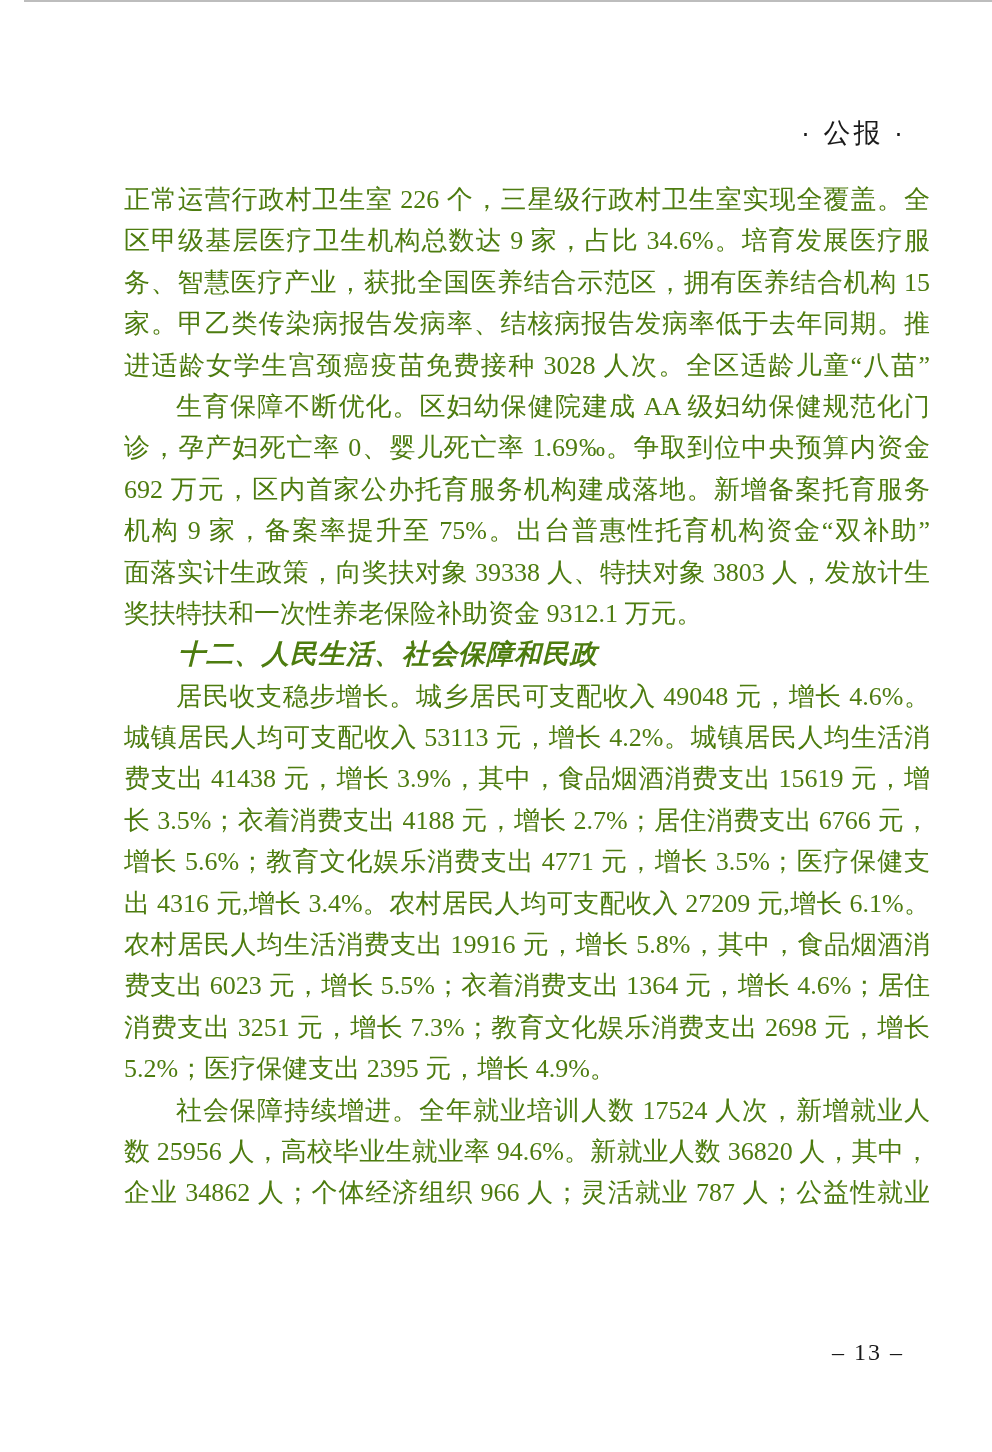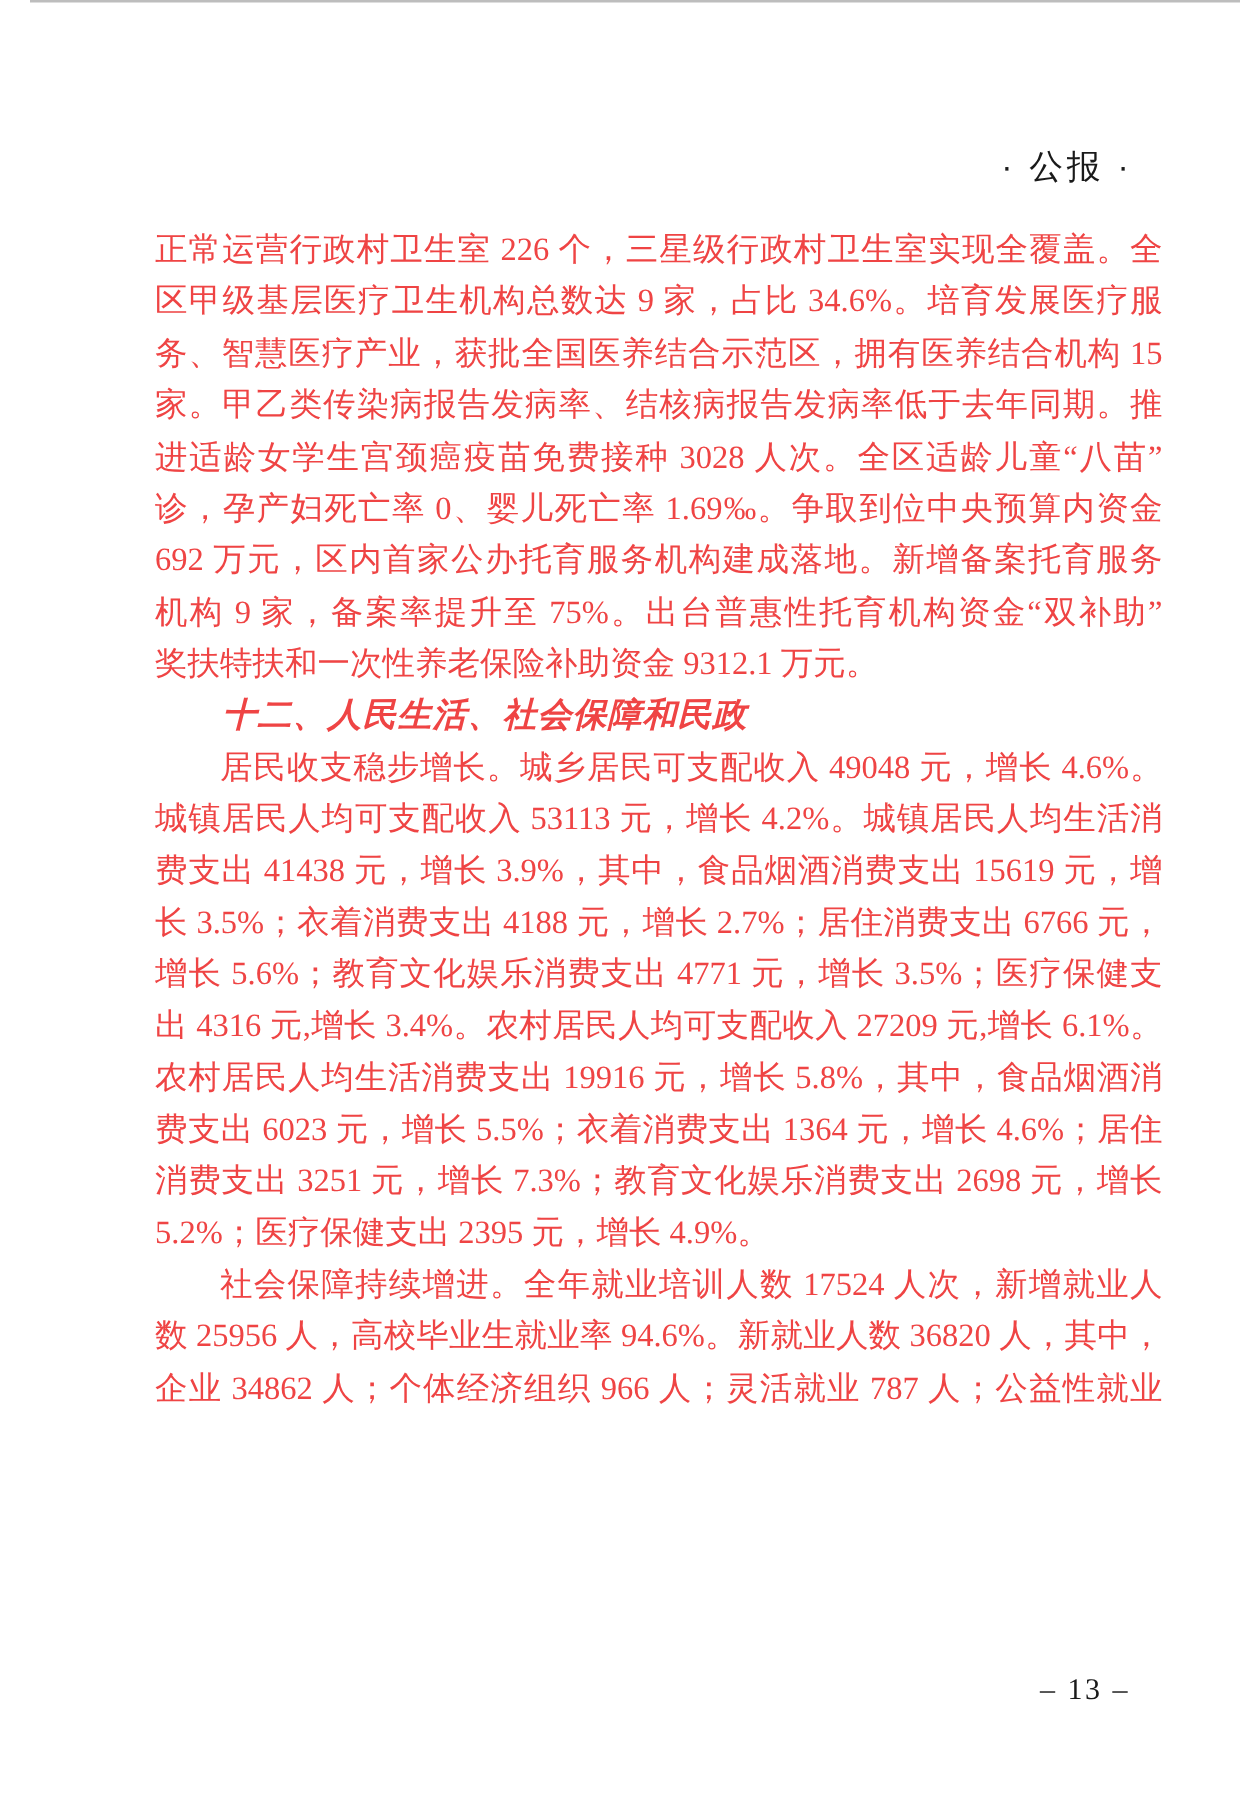--- a/index.html
+++ b/index.html
@@ -32,21 +32,21 @@
     color: #1a1a1a;
     white-space: nowrap;
   }
   .doc-body {
     position: absolute;
     left: 100px;
     top: 179px;
     width: 806px;
     font-size: 26px;
     line-height: 41.4px;
-    color: #ef4444;
+    color: #4d7c0f;
   }
   .line {
     height: 41.4px;
     overflow: hidden;
     text-align: justify;
     text-align-last: justify;
     white-space: nowrap;
   }
   .line.justified { white-space: normal; }
   .line.last { text-align-last: left; white-space: nowrap; }
@@ -79,23 +79,25 @@
   <div class="edge-right"></div>
 
   <div class="running-header">· 公报 ·</div>
 
   <div class="doc-body" id="text-body">
       <div class="line justified">正常运营行政村卫生室 226 个，三星级行政村卫生室实现全覆盖。全</div>
       <div class="line justified">区甲级基层医疗卫生机构总数达 9 家，占比 34.6%。培育发展医疗服</div>
       <div class="line justified">务、智慧医疗产业，获批全国医养结合示范区，拥有医养结合机构 15</div>
       <div class="line justified">家。甲乙类传染病报告发病率、结核病报告发病率低于去年同期。推</div>
       <div class="line justified">进适龄女学生宫颈癌疫苗免费接种 3028 人次。全区适龄儿童“八苗”</div>
+      <div class="line indent justified">生育保障不断优化。区妇幼保健院建成 AA 级妇幼保健规范化门</div>
       <div class="line justified">诊，孕产妇死亡率 0、婴儿死亡率 1.69‰。争取到位中央预算内资金</div>
       <div class="line justified">692 万元，区内首家公办托育服务机构建成落地。新增备案托育服务</div>
       <div class="line justified">机构 9 家，备案率提升至 75%。出台普惠性托育机构资金“双补助”</div>
+      <div class="line justified">面落实计生政策，向奖扶对象 39338 人、特扶对象 3803 人，发放计生</div>
       <div class="line last">奖扶特扶和一次性养老保险补助资金 9312.1 万元。</div>
       <div class="line heading indent">十二、人民生活、社会保障和民政</div>
       <div class="line indent justified">居民收支稳步增长。城乡居民可支配收入 49048 元，增长 4.6%。</div>
       <div class="line justified">城镇居民人均可支配收入 53113 元，增长 4.2%。城镇居民人均生活消</div>
       <div class="line justified">费支出 41438 元，增长 3.9%，其中，食品烟酒消费支出 15619 元，增</div>
       <div class="line justified">长 3.5%；衣着消费支出 4188 元，增长 2.7%；居住消费支出 6766 元，</div>
       <div class="line justified">增长 5.6%；教育文化娱乐消费支出 4771 元，增长 3.5%；医疗保健支</div>
       <div class="line justified">出 4316 元,增长 3.4%。农村居民人均可支配收入 27209 元,增长 6.1%。</div>
       <div class="line justified">农村居民人均生活消费支出 19916 元，增长 5.8%，其中，食品烟酒消</div>
       <div class="line justified">费支出 6023 元，增长 5.5%；衣着消费支出 1364 元，增长 4.6%；居住</div>

